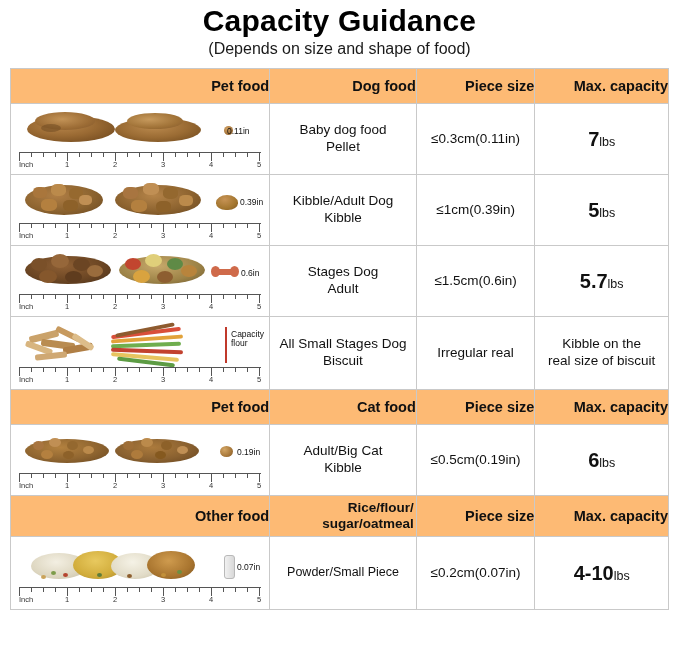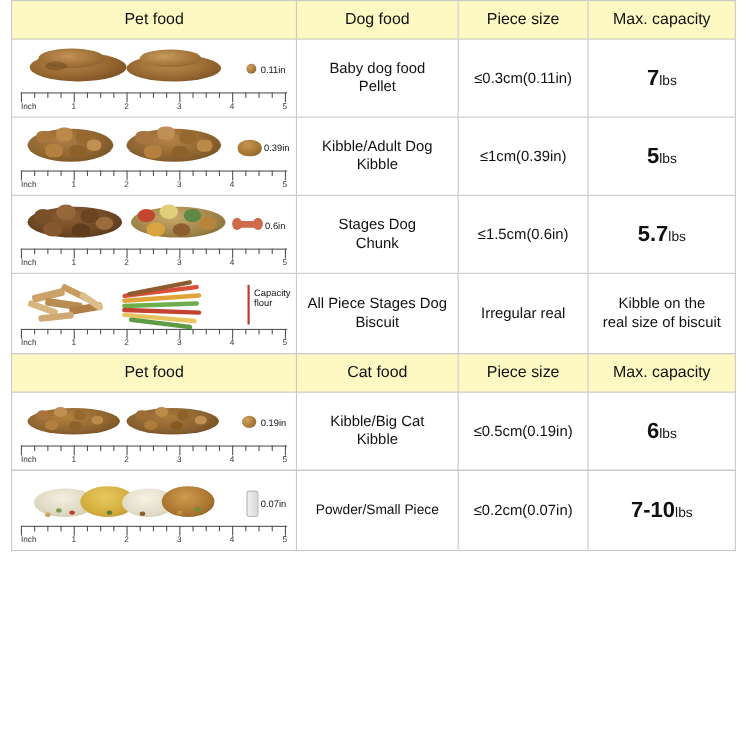--- a/index.html
+++ b/index.html
@@ -39,24 +39,24 @@
     width: 659px;
     margin: 0 10px;
     table-layout: fixed;
   }
   table.cap td, table.cap th {
     border: 1px solid #c9c9c9;
     padding: 0;
     vertical-align: middle;
   }
   .hdr td {
-    background: #fef9c3;
-    text-align: center;
+    background: #fdba74;
+    text-align: right;
     font-size: 14.5px;
-    font-weight: normal;
+    font-weight: bold;
     height: 34px;
     color: #111;
   }
   .hdr td.two-line {
     line-height: 1.15;
     font-size: 13.5px;
     padding: 3px 2px;
   }
   .col-img { width: 258px; }
   .col-type { width: 146px; }
@@ -187,20 +187,22 @@
     border-radius: 3px;
     border: 1px solid #b9b9b9;
     background: #ededed;
   }
 </style>
 </head>
 <body>
 
 <div class="page">
 
+  <div class="title">Capacity Guidance</div>
+  <div class="subtitle">(Depends on size and shape of food)</div>
 
   <table class="cap">
     <colgroup>
       <col class="col-img">
         <col class="col-type">
         <col class="col-piece">
         <col class="col-cap">
     </colgroup>
     <tbody>
         <tr class="hdr">
@@ -215,21 +217,21 @@
         <div class="scene">
 
           <div class="pile" style="left:16px;top:12px;width:88px;height:26px;background:radial-gradient(ellipse at 40% 35%, #b8864b 0%, #9a6a33 45%, #7b5123 80%);"></div>
           <div class="pile" style="left:24px;top:8px;width:60px;height:18px;background:radial-gradient(ellipse at 45% 40%, #c39357 0%, #9c6c35 60%, #80552a 100%);"></div>
           <div class="pile" style="left:30px;top:20px;width:20px;height:8px;background:#6b4720;opacity:.5;"></div>
 
           <div class="pile" style="left:104px;top:14px;width:86px;height:24px;background:radial-gradient(ellipse at 45% 35%, #bb8a4e 0%, #9b6c34 50%, #7a5122 85%);"></div>
           <div class="pile" style="left:116px;top:9px;width:56px;height:16px;background:radial-gradient(ellipse at 40% 40%, #c79a5d 0%, #a07237 60%, #82572b 100%);"></div>
 
           <div class="kib" style="left:213px;top:22px;width:9px;height:9px;border-radius:50%;background:radial-gradient(circle at 35% 32%, #d2a163 0%, #a5743a 60%, #7e5524 100%);"></div>
-          <div class="sizelabel" style="left:226px;top:22px;">0.11in</div>
+          <div class="sizelabel" style="left:216px;top:22px;">0.11in</div>
 
           <div class="ruler">
             <div class="line"></div>
             <div class="tick tickmaj" style="left:0px;"></div>
             <div class="tick tickmin" style="left:12px;"></div>
             <div class="tick tickmin" style="left:24px;"></div>
             <div class="tick tickmin" style="left:36px;"></div>
             <div class="tick tickmaj" style="left:48px;"></div>
             <div class="tick tickmin" style="left:60px;"></div>
             <div class="tick tickmin" style="left:72px;"></div>
@@ -383,21 +385,21 @@
             <div class="num" style="left:48px;">1</div>
             <div class="num" style="left:96px;">2</div>
             <div class="num" style="left:144px;">3</div>
             <div class="num" style="left:192px;">4</div>
             <div class="num" style="left:240px;">5</div>
           </div>
         </div>
       </td>
       <td class="celltext">
         <div>Stages Dog</div>
-        <div>Chunk</div>
+        <div>Adult</div>
       </td>
       <td class="celltext">≤1.5cm(0.6in)</td>
       <td class="capval">
         <span class="capnum">5.7</span><span class="capunit">lbs</span>
       </td>
     </tr>
 
     <tr>
       <td class="imgcell tall">
         <div class="scene">
@@ -449,21 +451,21 @@
             <div class="unit">Inch</div>
             <div class="num" style="left:48px;">1</div>
             <div class="num" style="left:96px;">2</div>
             <div class="num" style="left:144px;">3</div>
             <div class="num" style="left:192px;">4</div>
             <div class="num" style="left:240px;">5</div>
           </div>
         </div>
       </td>
       <td class="celltext">
-        <div>All Piece Stages Dog</div>
+        <div>All Small Stages Dog</div>
         <div>Biscuit</div>
       </td>
       <td class="celltext">Irregular real</td>
       <td class="celltext">
         <div>Kibble on the</div>
         <div>real size of biscuit</div>
       </td>
     </tr>
   </tbody>
     </table>
@@ -530,39 +532,48 @@
             <div class="unit">Inch</div>
             <div class="num" style="left:48px;">1</div>
             <div class="num" style="left:96px;">2</div>
             <div class="num" style="left:144px;">3</div>
             <div class="num" style="left:192px;">4</div>
             <div class="num" style="left:240px;">5</div>
           </div>
         </div>
       </td>
       <td class="celltext">
-        <div>Kibble/Big Cat</div>
+        <div>Adult/Big Cat</div>
         <div>Kibble</div>
       </td>
       <td class="celltext">≤0.5cm(0.19in)</td>
       <td class="capval">
         <span class="capnum">6</span><span class="capunit">lbs</span>
       </td>
     </tr>
   </tbody>
     </table>
 
   <table class="cap" style="margin-top:-1px;">
     <colgroup>
       <col class="col-img">
         <col class="col-type">
         <col class="col-piece">
         <col class="col-cap">
     </colgroup>
     <tbody>
+        <tr class="hdr">
+      <td>Other food</td>
+      <td class="two-line">
+        <div>Rice/flour/</div>
+        <div>sugar/oatmeal</div>
+      </td>
+      <td>Piece size</td>
+      <td>Max. capacity</td>
+    </tr>
     <tr>
       <td class="imgcell tall">
         <div class="scene">
           <div class="pile" style="left:20px;top:16px;width:56px;height:26px;background:radial-gradient(ellipse at 45% 35%, #f3efe2 0%, #ddd6c0 60%, #c4bca4 100%);"></div>
           <div class="pile" style="left:62px;top:14px;width:50px;height:28px;background:radial-gradient(ellipse at 45% 35%, #e8c95f 0%, #d1ac3b 60%, #a9862b 100%);"></div>
           <div class="pile" style="left:100px;top:16px;width:48px;height:26px;background:radial-gradient(ellipse at 45% 35%, #f5f2e6 0%, #e2dcc8 60%, #c7bfa6 100%);"></div>
           <div class="pile" style="left:136px;top:14px;width:48px;height:28px;background:radial-gradient(ellipse at 45% 35%, #cf9b4e 0%, #a9752f 60%, #7d5522 100%);"></div>
           <div class="grain" style="left:40px;top:34px;width:5px;height:4px;background:#7d9c4a;"></div>
           <div class="grain" style="left:52px;top:36px;width:5px;height:4px;background:#b5442f;"></div>
           <div class="grain" style="left:86px;top:36px;width:5px;height:4px;background:#5d7c3a;"></div>
@@ -602,19 +613,19 @@
             <div class="num" style="left:96px;">2</div>
             <div class="num" style="left:144px;">3</div>
             <div class="num" style="left:192px;">4</div>
             <div class="num" style="left:240px;">5</div>
           </div>
         </div>
       </td>
       <td class="celltext small">Powder/Small Piece</td>
       <td class="celltext">≤0.2cm(0.07in)</td>
       <td class="capval">
-        <span class="capnum">7-10</span><span class="capunit">lbs</span>
+        <span class="capnum">4-10</span><span class="capunit">lbs</span>
       </td>
     </tr>
   </tbody>
     </table>
 
 </div>
 
 </body></html>

